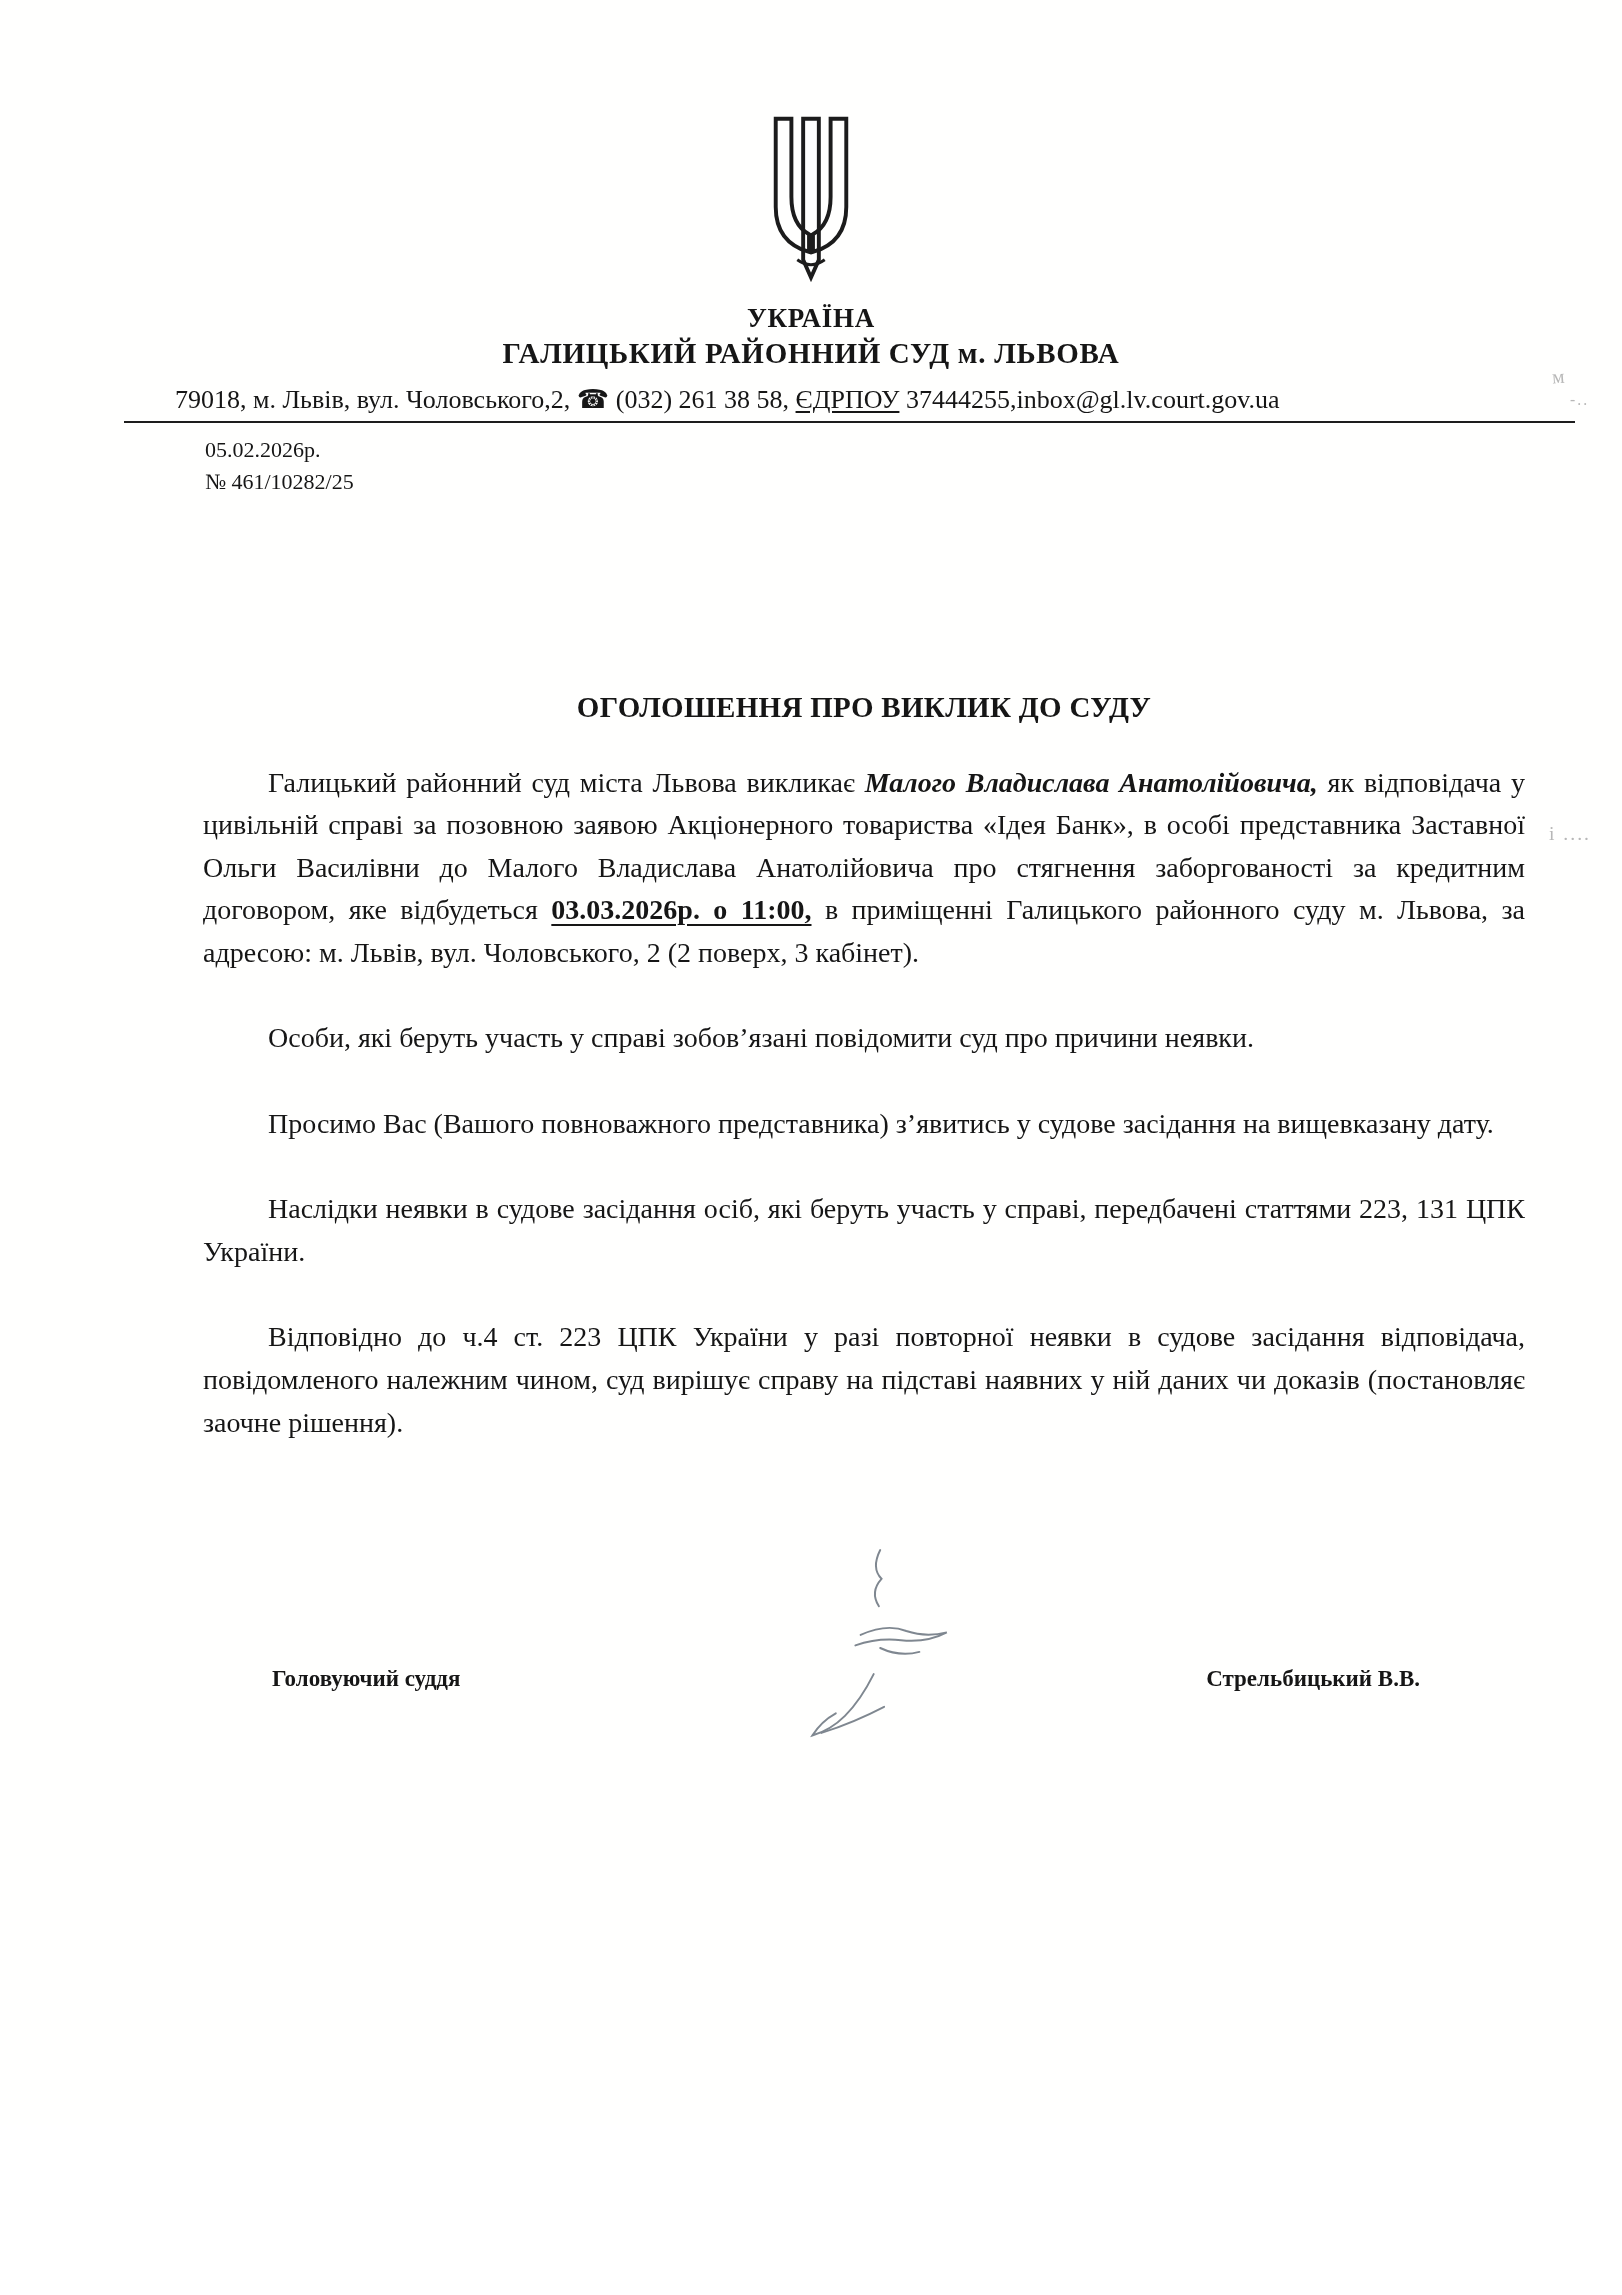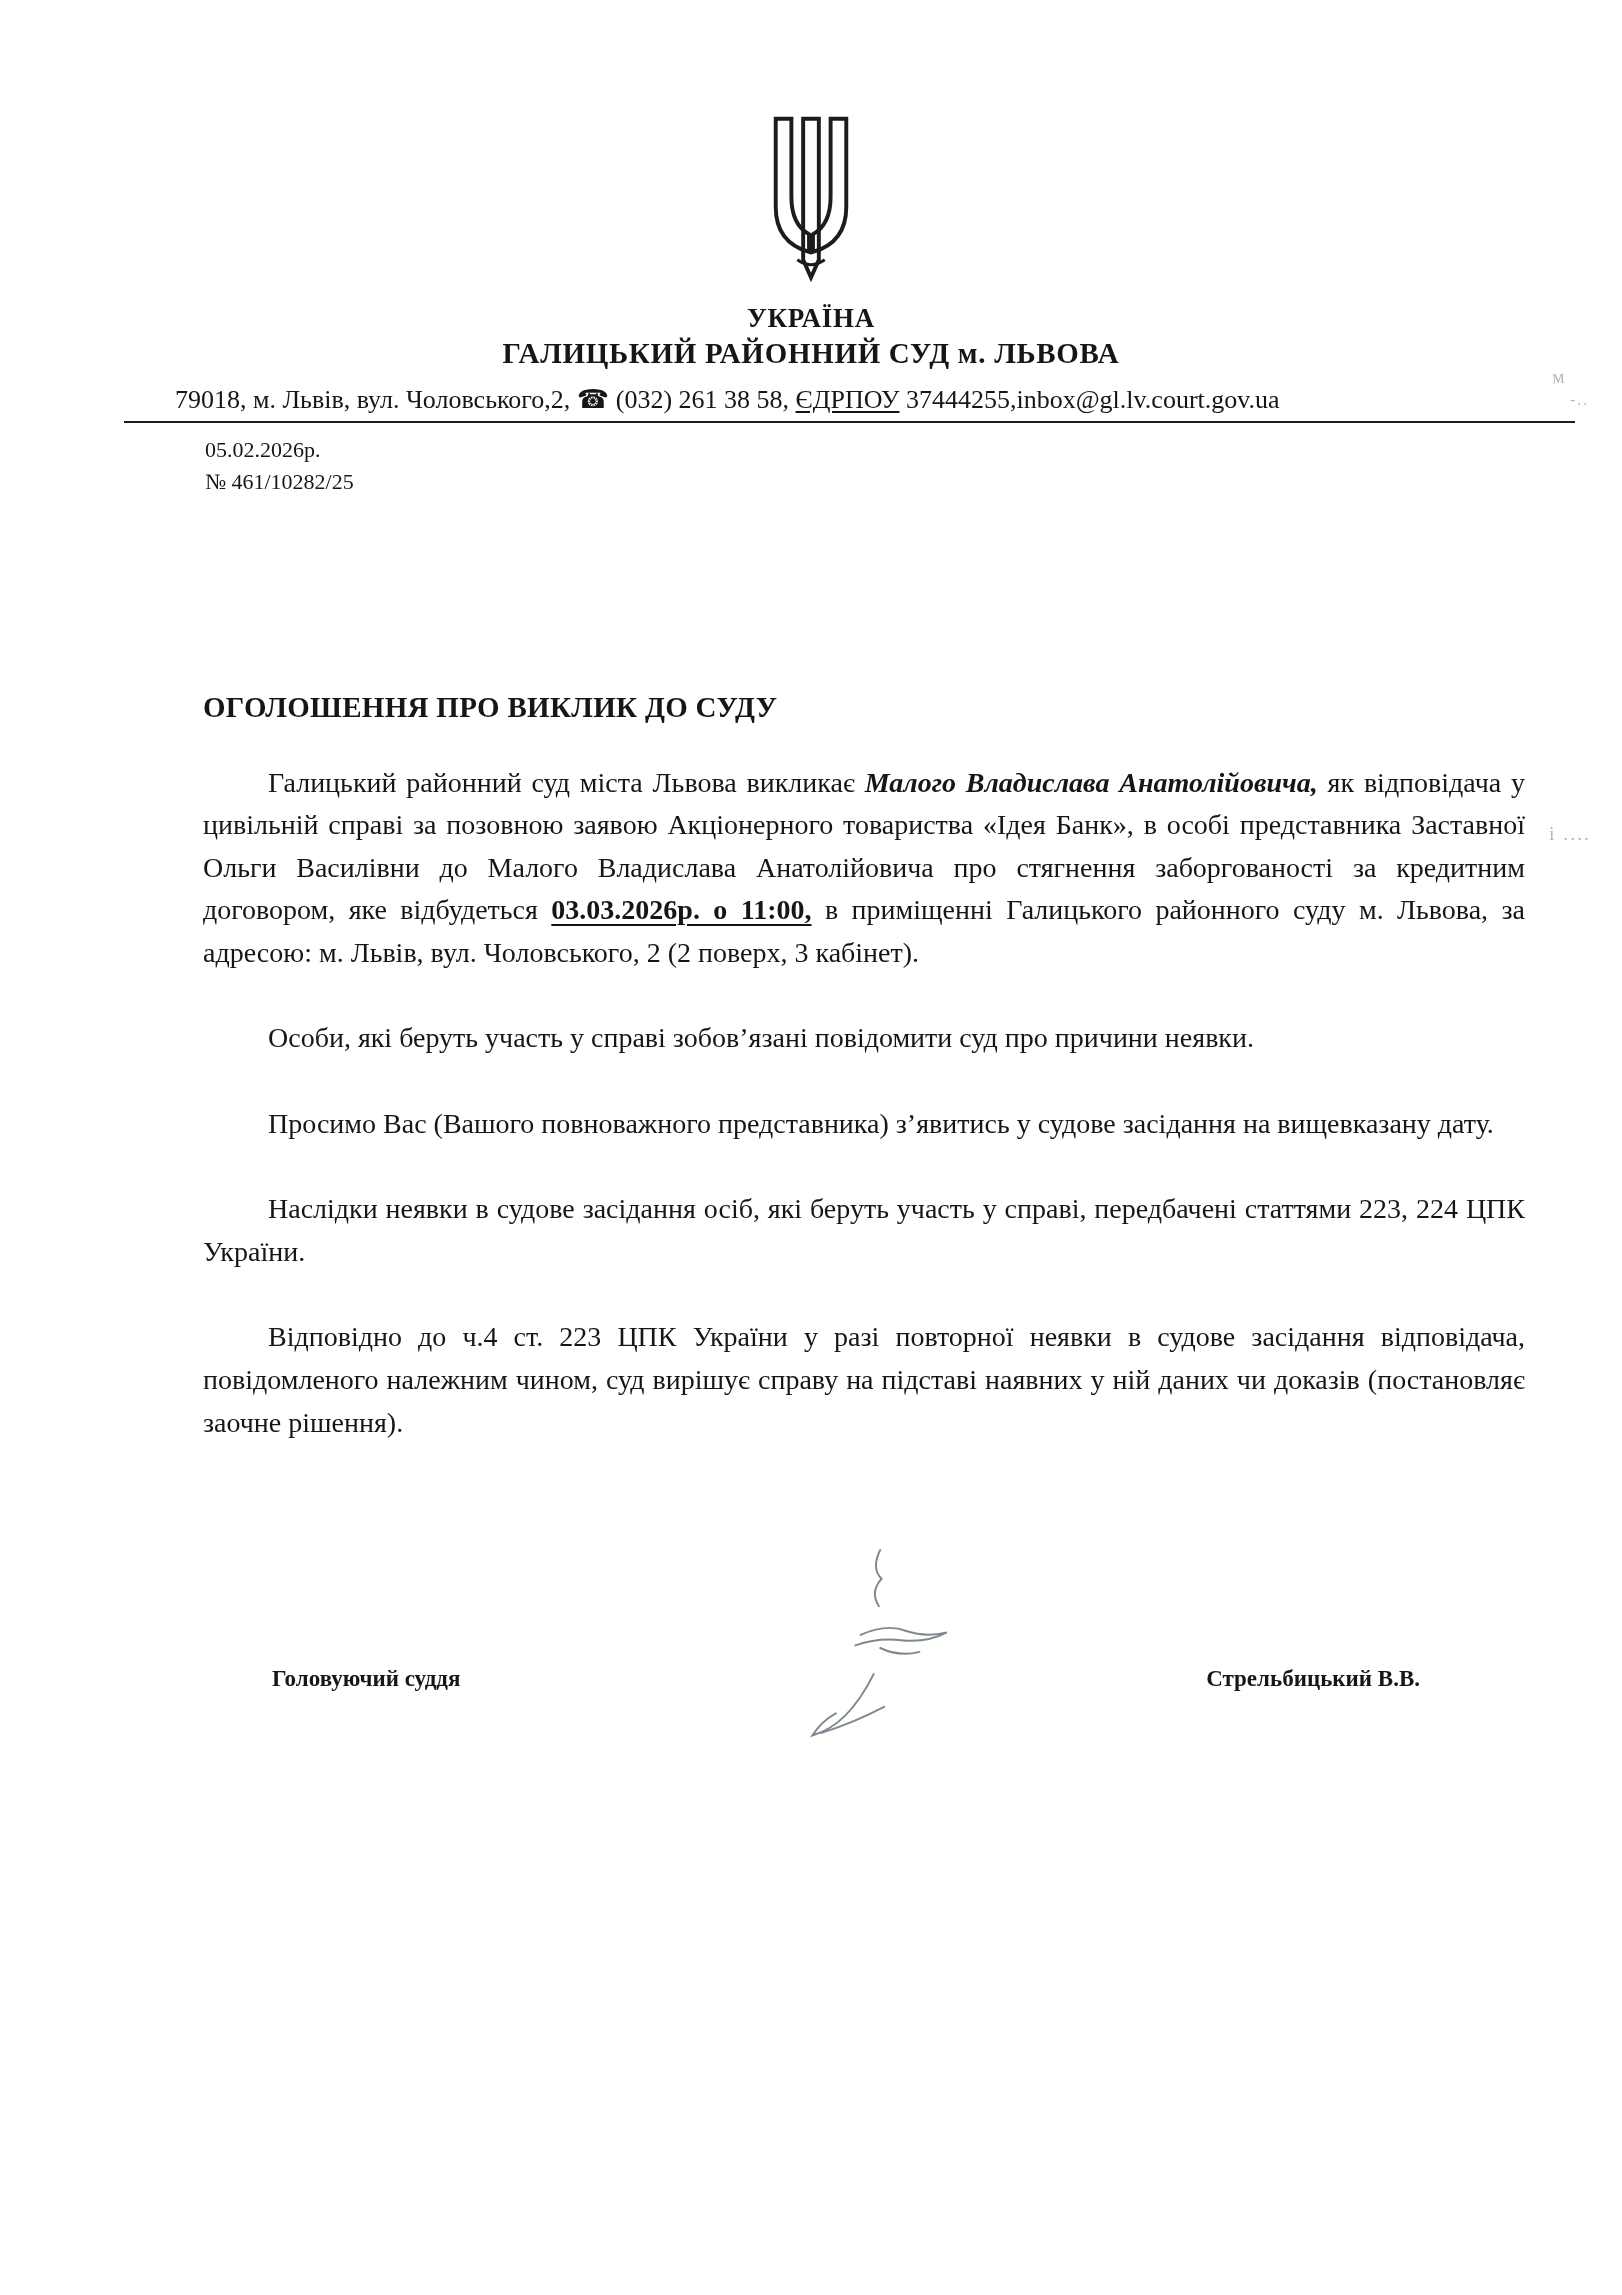--- a/index.html
+++ b/index.html
@@ -51,21 +51,21 @@
     font-size: 22px;
     margin-top: 10.5px;
     line-height: 1.45;
   }
   .content {
     padding-left: 203px;
     padding-right: 97px;
   }
   .doc-title {
     margin-top: 193px;
-    text-align: left;
+    text-align: center;
     font-size: 29px;
     font-weight: bold;
     letter-spacing: 0.3px;
   }
   .para {
     font-size: 28px;
     line-height: 1.52;
     text-align: justify;
     text-indent: 65px;
     margin-top: 43px;
@@ -144,21 +144,21 @@
     <div class="doc-title">ОГОЛОШЕННЯ ПРО ВИКЛИК ДО СУДУ</div>
 
     <p class="para first">
       <span>Галицький районний суд міста Львова викликає </span><span class="bold-italic">Малого Владислава Анатолійовича,</span><span> як відповідача у  цивільній справі за позовною заявою Акціонерного товариства «Ідея Банк», в особі представника Заставної Ольги Василівни до Малого Владислава Анатолійовича про стягнення заборгованості за кредитним договором, яке відбудеться </span><span class="bold-underline">03.03.2026р. о 11:00,</span><span> в приміщенні Галицького районного суду м. Львова, за адресою: м. Львів, вул. Чоловського, 2 (2 поверх, 3 кабінет).</span>
     </p>
 
     <p class="para">Особи, які беруть участь у справі зобов’язані повідомити суд про причини неявки.</p>
 
     <p class="para">Просимо Вас (Вашого повноважного представника) з’явитись у судове засідання на вищевказану дату.</p>
 
-    <p class="para">Наслідки неявки в  судове засідання осіб, які беруть участь у справі, передбачені статтями 223, 224 ЦПК України.</p>
+    <p class="para">Наслідки неявки в  судове засідання осіб, які беруть участь у справі, передбачені статтями 223, 131 ЦПК України.</p>
 
     <p class="para">Відповідно до ч.4 ст. 223 ЦПК України  у разі повторної неявки в судове засідання відповідача, повідомленого належним чином, суд вирішує справу на підставі наявних у ній даних чи доказів (постановляє заочне рішення).</p>
 
     <div class="sig-row">
       <span>Головуючий суддя</span>
       <span>Стрельбицький В.В.</span>
     </div>
   </div>
 
   <svg class="signature-squiggle" viewBox="0 0 330 340">

